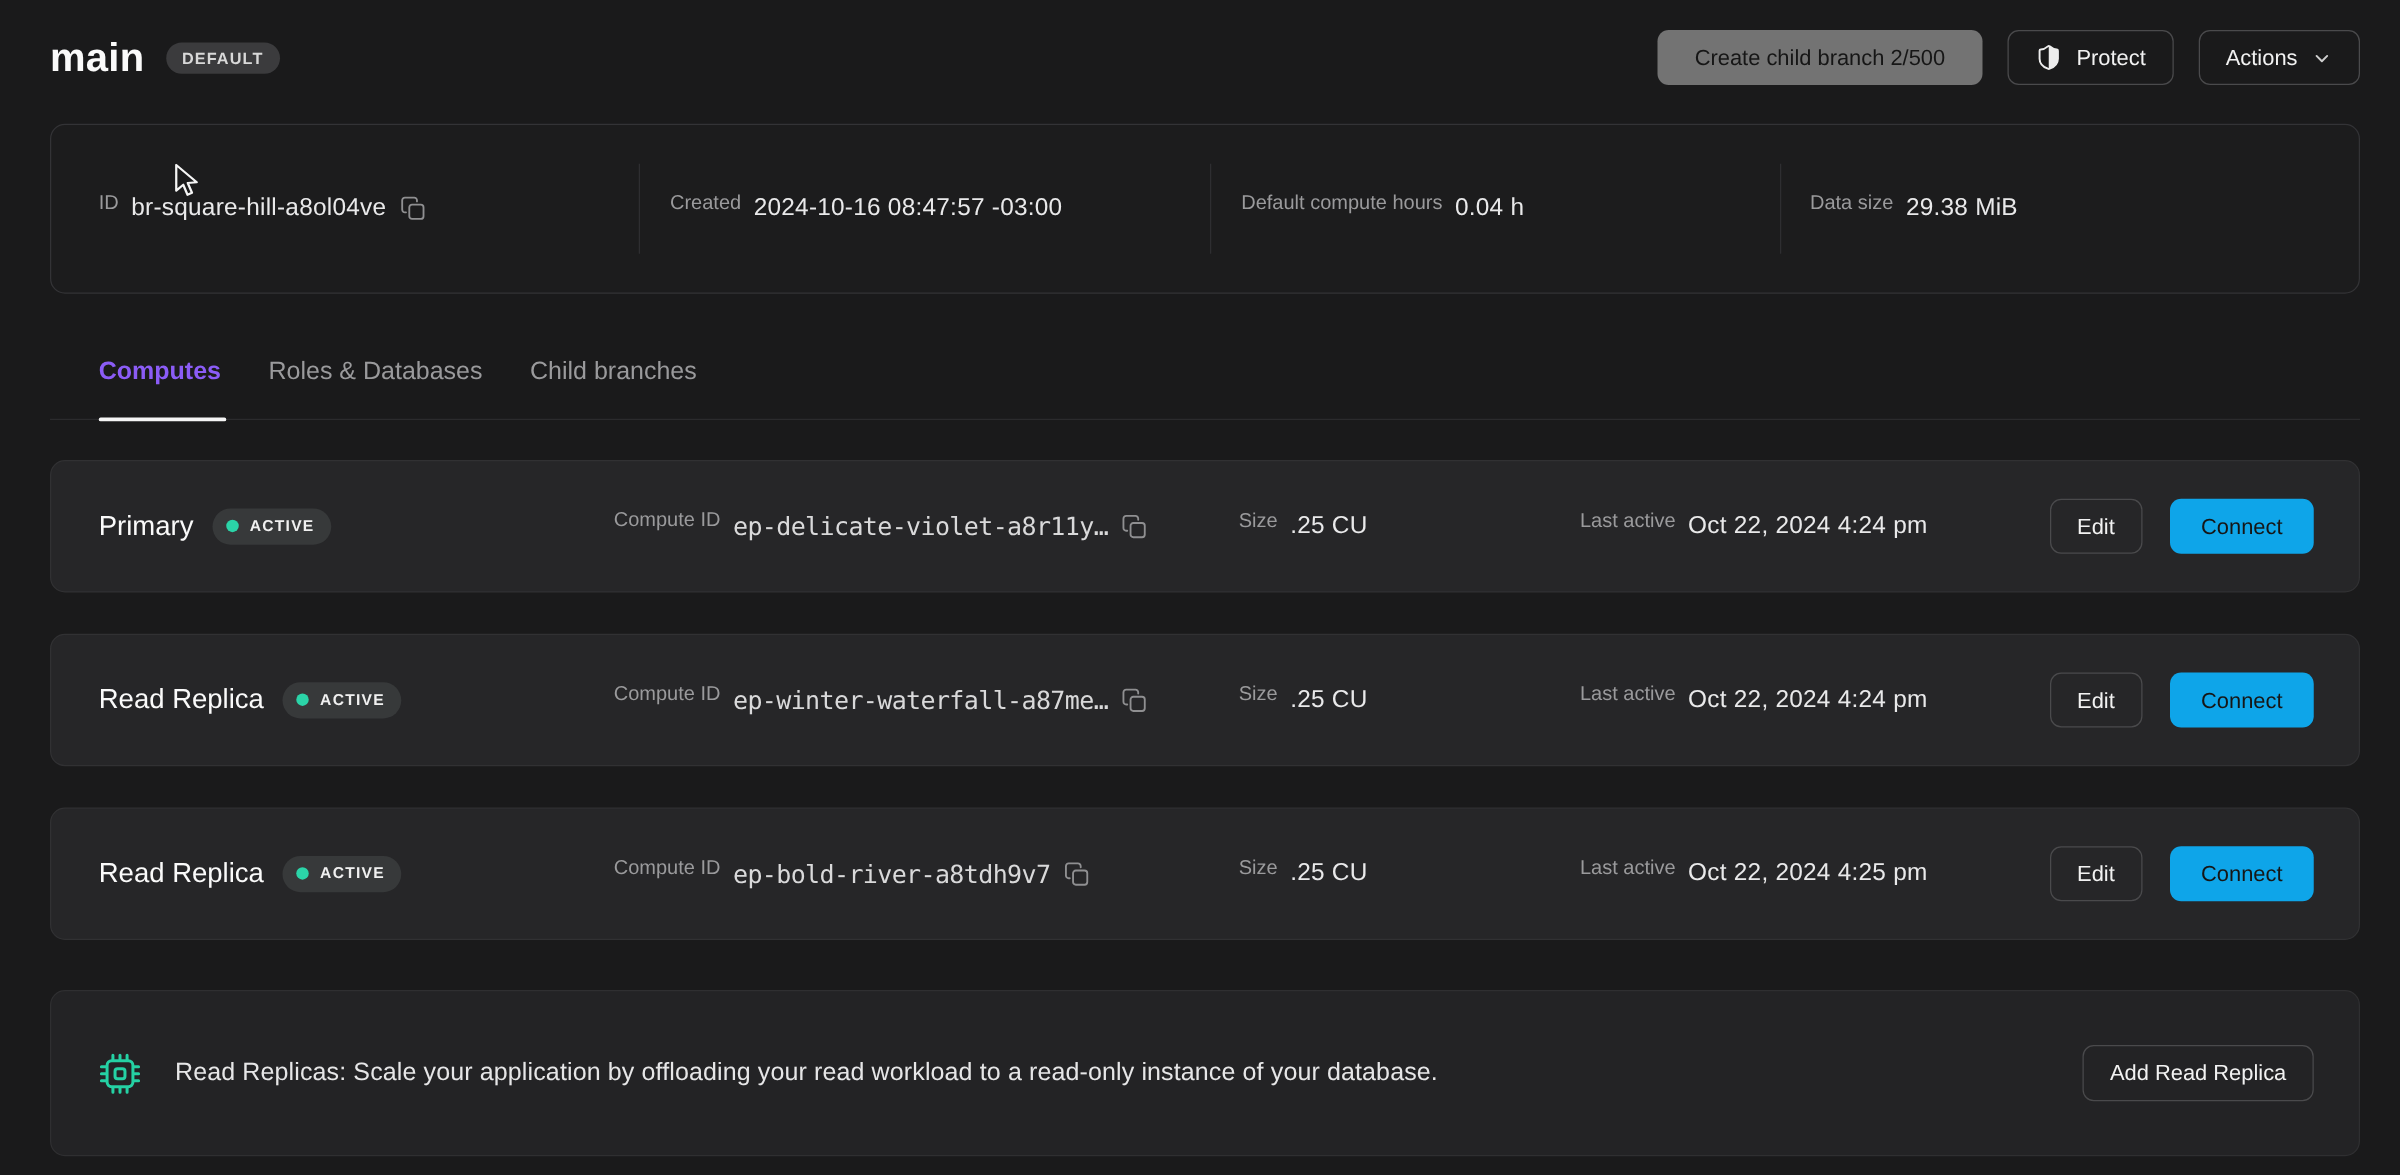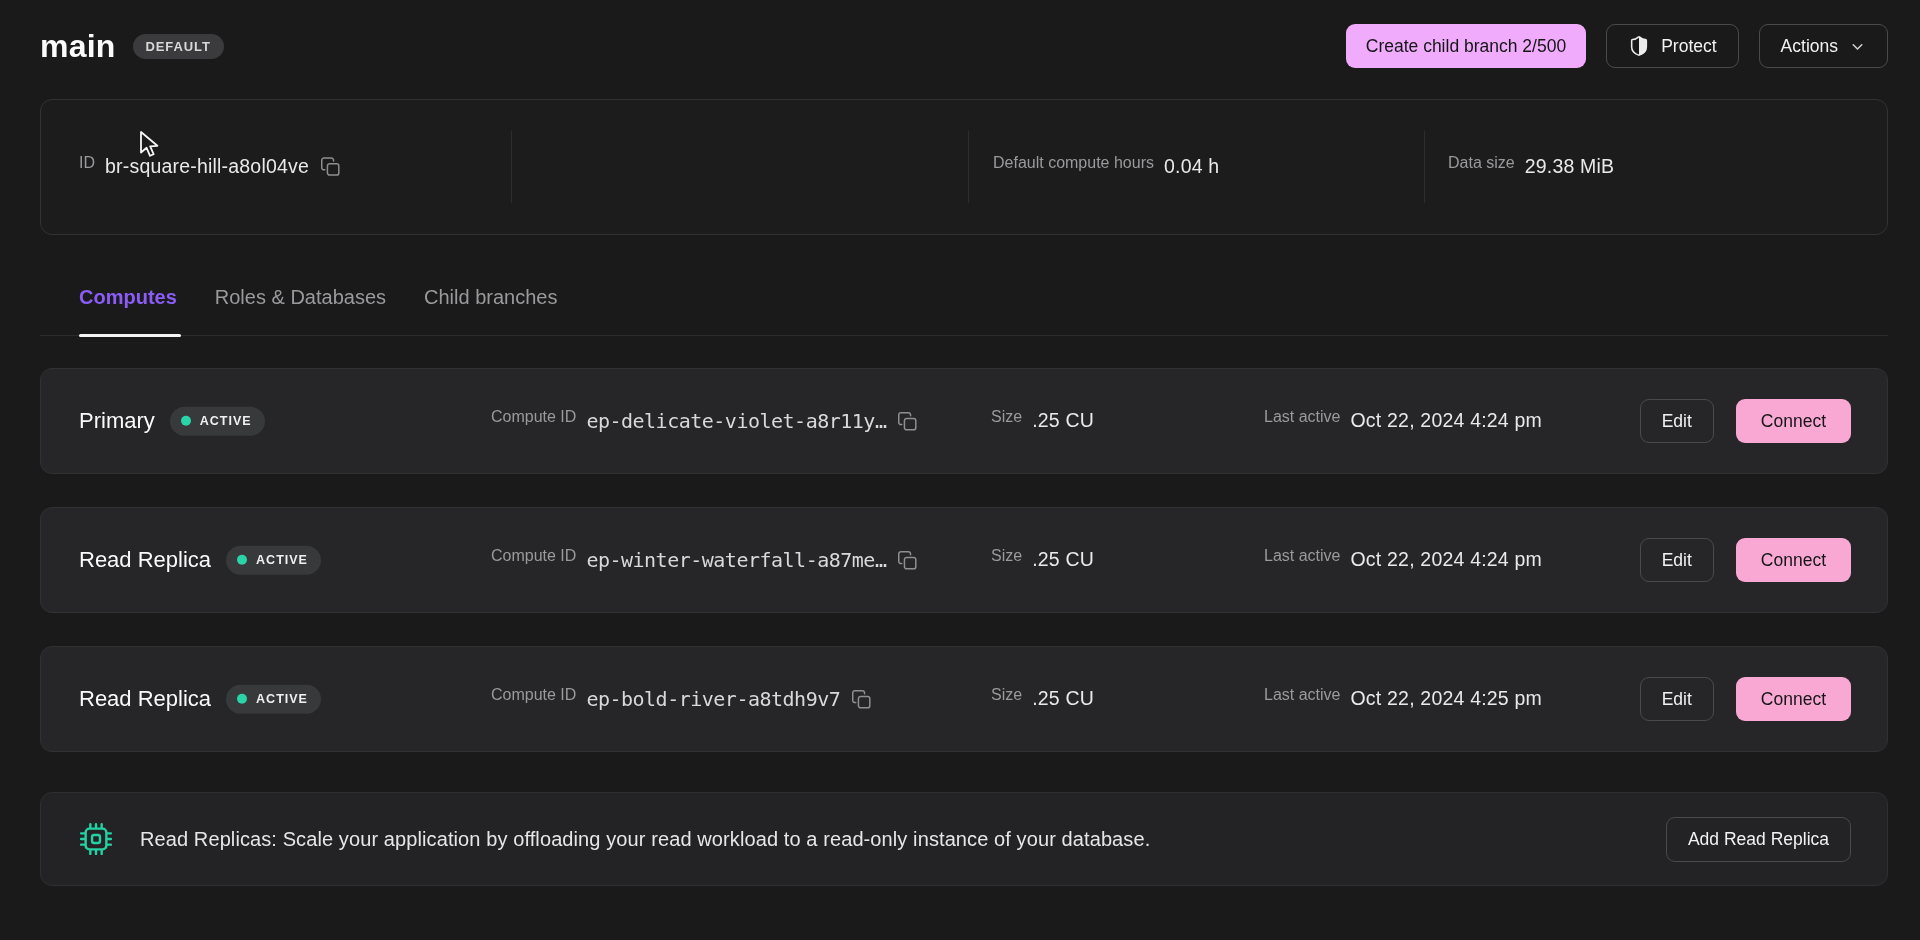--- a/index.html
+++ b/index.html
@@ -16,23 +16,23 @@
     display:flex; justify-content:space-between; }
   .title-wrap { display:flex; align-items:center; gap:17px; }
   .page-title { font-size:32px; font-weight:600; color:#fafafa; letter-spacing:.2px; }
   .default-badge { background:#3b3b3d; color:#d8d8d8; font-size:13px; font-weight:700;
     letter-spacing:.9px; padding:6px 13px; border-radius:999px; line-height:1; }
   .header-actions { display:flex; align-items:center; gap:20px; }
 
   .btn { height:44px; border-radius:9px; font-size:17.5px; font-weight:500;
     display:inline-flex; align-items:center; justify-content:center; gap:11px;
     font-family:"Liberation Sans", sans-serif; cursor:pointer; white-space:nowrap; }
-  .btn-light { background:#f0abfc; color:#161616; border:none; padding:0 20px; }
+  .btn-light { background:#737373; color:#161616; border:none; padding:0 30px; }
   .btn-dark  { background:transparent; color:#f2f2f2; border:1px solid #4a4a4c; padding:0 21px; }
-  .btn-white { background:#f9a8d4; color:#161616; border:none; padding:0 25px; }
+  .btn-white { background:#0ea5e9; color:#161616; border:none; padding:0 25px; }
 
   
   .info-card { position:absolute; left:40px; top:99px; width:1848px; height:136px;
     background:#1c1c1d; border:1px solid #333336; border-radius:12px; }
   .field { position:absolute; top:50%; transform:translateY(-50%);
     display:flex; flex-direction:row; gap:10px; }
   .field-label { font-size:16px; color:#9a9a9c; line-height:1; }
   .field-value { font-size:19.5px; color:#e9e9ea; line-height:1.2; letter-spacing:.2px; }
   .ic-f0 { left:38px; } .ic-f1 { left:495px; } .ic-f2 { left:952px; } .ic-f3 { left:1407px; }
   .ic-div { position:absolute; top:31px; bottom:31px; width:1px; background:#2e2e31; }
@@ -61,21 +61,21 @@
     background:#37393a; border-radius:999px; padding:8px 13px 8px 11px; }
   .status-dot { width:10px; height:10px; border-radius:50%; background:#2bd4a8; }
   .status-text { font-size:12.5px; font-weight:700; letter-spacing:1px; color:#f0f0f0; line-height:1; }
   .cc-f-compute { left:450px; } .cc-f-size { left:950px; } .cc-f-last { left:1223px; }
   .compute-id { font-family:"DejaVu Sans Mono", monospace; font-size:20px;
     color:#d9d9da; letter-spacing:-.5px; }
   .cc-actions { position:absolute; right:36px; top:50%; transform:translateY(-50%);
     display:flex; align-items:center; gap:22px; }
 
   
-  .banner { position:absolute; left:40px; top:792px; width:1848px; height:94px;
+  .banner { position:absolute; left:40px; top:792px; width:1848px; height:133px;
     background:#232325; border:1px solid #2f2f31; border-radius:12px;
     display:flex; align-items:center; padding:0 36px 0 38px; }
   .banner-icon { margin-right:27px; display:inline-flex; }
   .banner-text { font-size:20px; color:#e6e6e7; flex:1; letter-spacing:.1px; }
   .banner .btn { height:45px; }
 
   
   .cursor { position:absolute; left:139px; top:131px; pointer-events:none; }
 
   svg { display:block; }
@@ -124,20 +124,24 @@
         <span class="field-value">br-square-hill-a8ol04ve</span>
         <button class="copy-btn">
           <svg width="21" height="21" viewBox="0 0 24 24" fill="none">
             <rect x="8.5" y="8.5" width="13" height="13" rx="2.5" stroke="#8f8f91" stroke-width="1.7"></rect>
             <path d="M5.5 15.5H4.5a2.5 2.5 0 0 1-2.5-2.5V4.5A2.5 2.5 0 0 1 4.5 2h8.5A2.5 2.5 0 0 1 15.5 4.5v1" stroke="#8f8f91" stroke-width="1.7" stroke-linecap="round"></path>
           </svg>
         </button>
       </span>
     </div>
     <div class="ic-div ic-d0"></div>
+    <div class="field ic-f1">
+      <span class="field-label">Created</span>
+      <span class="field-value">2024-10-16 08:47:57 -03:00</span>
+    </div>
     <div class="ic-div ic-d1"></div>
     <div class="field ic-f2">
       <span class="field-label">Default compute hours</span>
       <span class="field-value">0.04 h</span>
     </div>
     <div class="ic-div ic-d2"></div>
     <div class="field ic-f3">
       <span class="field-label">Data size</span>
       <span class="field-value">29.38 MiB</span>
     </div>

